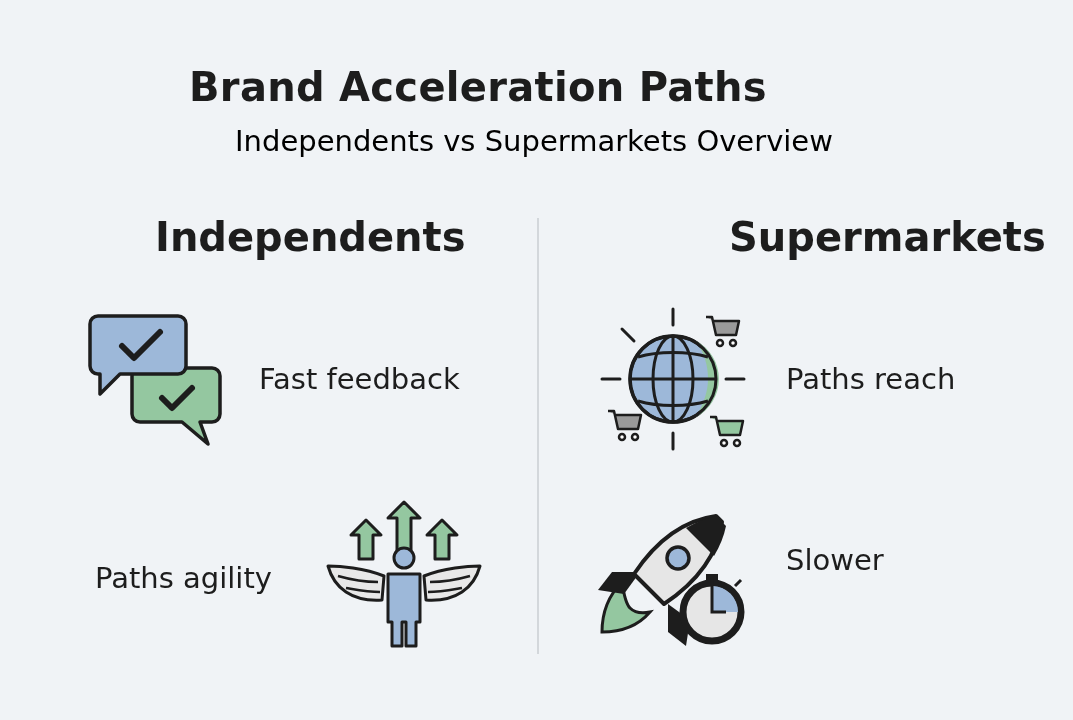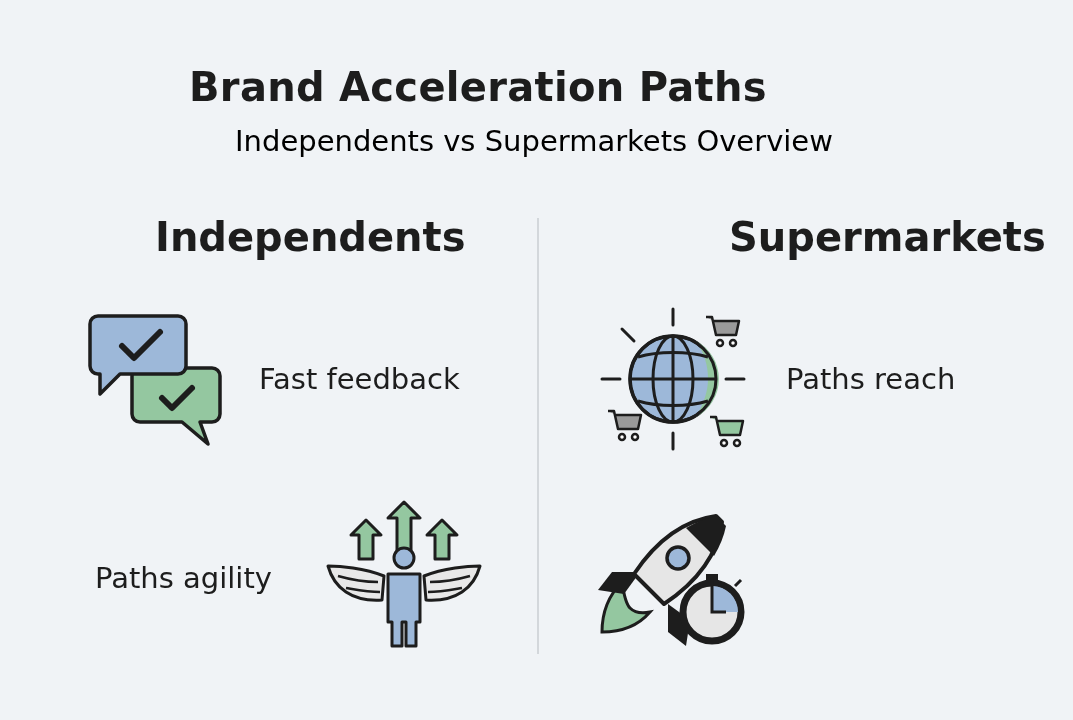--- a/index.html
+++ b/index.html
@@ -116,13 +116,14 @@
   <g>
     <circle cx="114" cy="100" r="29" fill="#e6e6e6" stroke="#1d1d1d" stroke-width="7"></circle>
     <path d="M114 74 a26 26 0 0 1 26 26 h-26z" fill="#9db8d9"></path>
     <path d="M114 74 v26 h14" fill="none" stroke="#1d1d1d" stroke-width="3"></path>
     <rect x="108" y="62" width="12" height="6" fill="#1d1d1d"></rect>
     <line x1="114" y1="66" x2="114" y2="72" stroke="#1d1d1d" stroke-width="3"></line>
     <line x1="137" y1="74" x2="143" y2="68" stroke="#1d1d1d" stroke-width="3"></line>
   </g>
 </svg>
 <div class="label" style="left:786px;top:542px">
+  <div>Slower</div>
 </div>
 
 </body></html>

